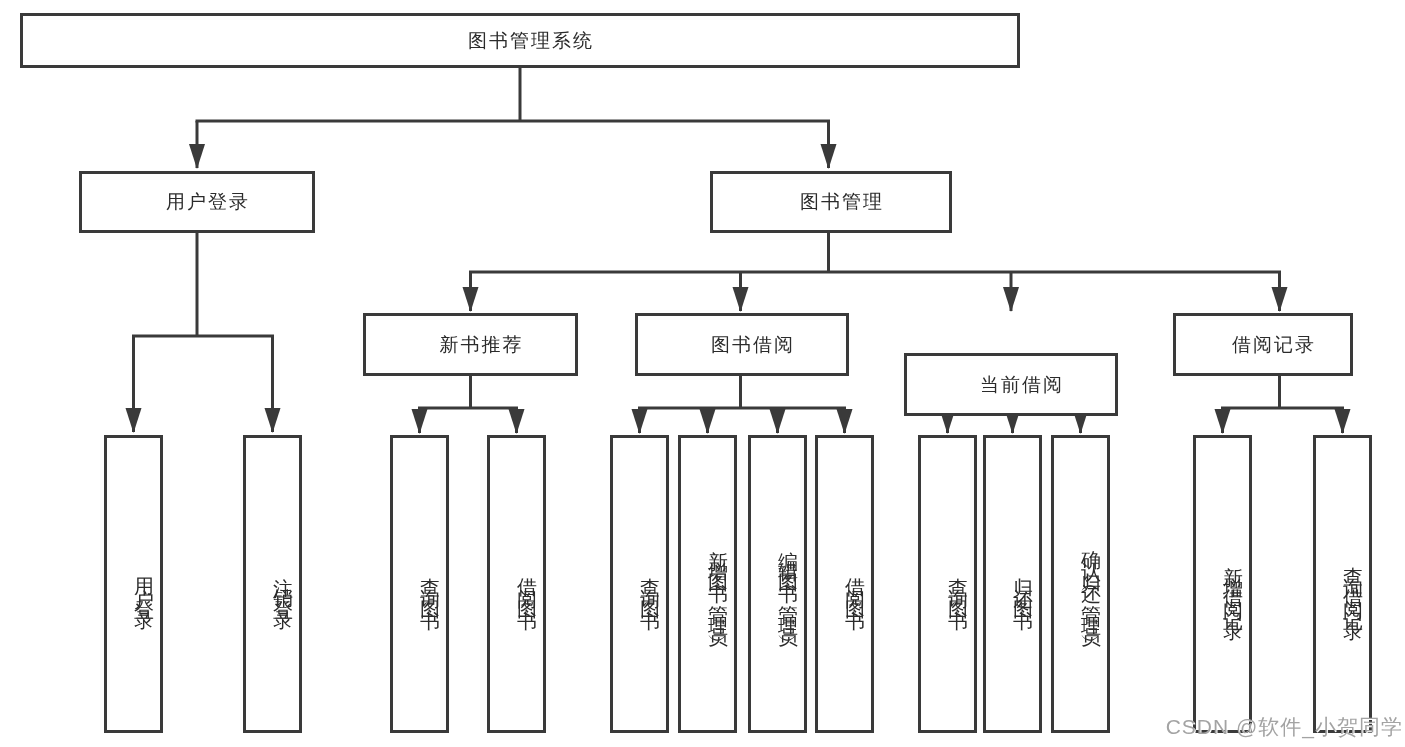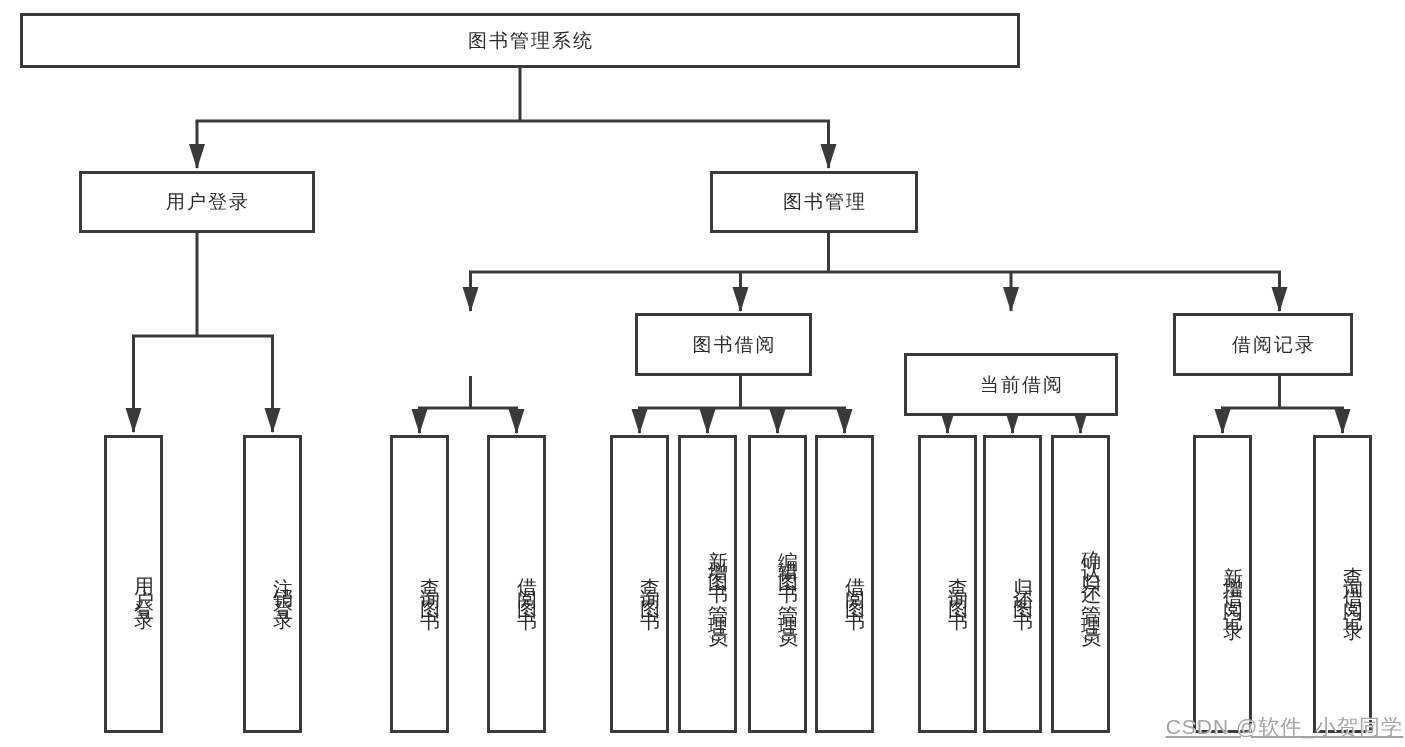--- a/index.html
+++ b/index.html
@@ -44,21 +44,20 @@
     white-space: normal;
   }
   .watermark {
     position: absolute;
     right: 2px;
     bottom: 6px;
     font-size: 21px;
     color: #a3a3a3;
     letter-spacing: 1px;
     text-shadow: 1px 1px 0 #ffffff;
-    text-decoration: underline;
   }
 </style>
 </head>
 <body>
 
 <div class="stage">
 
   <svg class="connectors" viewBox="0 0 1405 747">
     <defs>
       <marker id="ah" markerUnits="userSpaceOnUse" markerWidth="26" markerHeight="20" viewBox="0 0 26 20" refX="24" refY="10" orient="auto">
@@ -105,23 +104,24 @@
       <path d="M1279.5,376 V408"></path>
       <path d="M1221,408 H1344"></path>
       <path d="M1222.5,408 V433" marker-end="url(#ah)"></path>
       <path d="M1342.5,408 V433" marker-end="url(#ah)"></path>
     </g>
   </svg>
 
   <div class="node" style="left:20px; top:13px; width:1000px; height:55px;">图书管理系统</div>
 
   <div class="node" style="left:79px; top:171px; width:236px; height:62px;">用户登录</div>
-  <div class="node" style="left:710px; top:171px; width:208px; height:62px;font-family:Liberation Mono, monospace;">图书管理</div>
+  <div class="node" style="left:710px; top:171px; width:242px; height:62px;font-family:Liberation Mono, monospace;">图书管理</div>
 
-  <div class="node" style="left:635px; top:313px; width:177px; height:63px;">图书借阅</div>
+  <div class="node" style="left:363px; top:313px; width:215px; height:63px;">新书推荐</div>
+  <div class="node" style="left:635px; top:313px; width:214px; height:63px;">图书借阅</div>
   <div class="node" style="left:904px; top:313px; width:214px; height:63px;margin-top:40px;">当前借阅</div>
   <div class="node" style="left:1173px; top:313px; width:180px; height:63px;">借阅记录</div>
 
   <div class="node v" style="left:104px; top:435px; width:59px; height:298px;">用户登录</div>
   <div class="node v" style="left:243px; top:435px; width:59px; height:298px;">注销登录</div>
 
   <div class="node v" style="left:390px; top:435px; width:59px; height:298px;">查询图书</div>
   <div class="node v" style="left:487px; top:435px; width:59px; height:298px;">借阅图书</div>
 
   <div class="node v" style="left:610px; top:435px; width:59px; height:298px;">查询图书</div>

